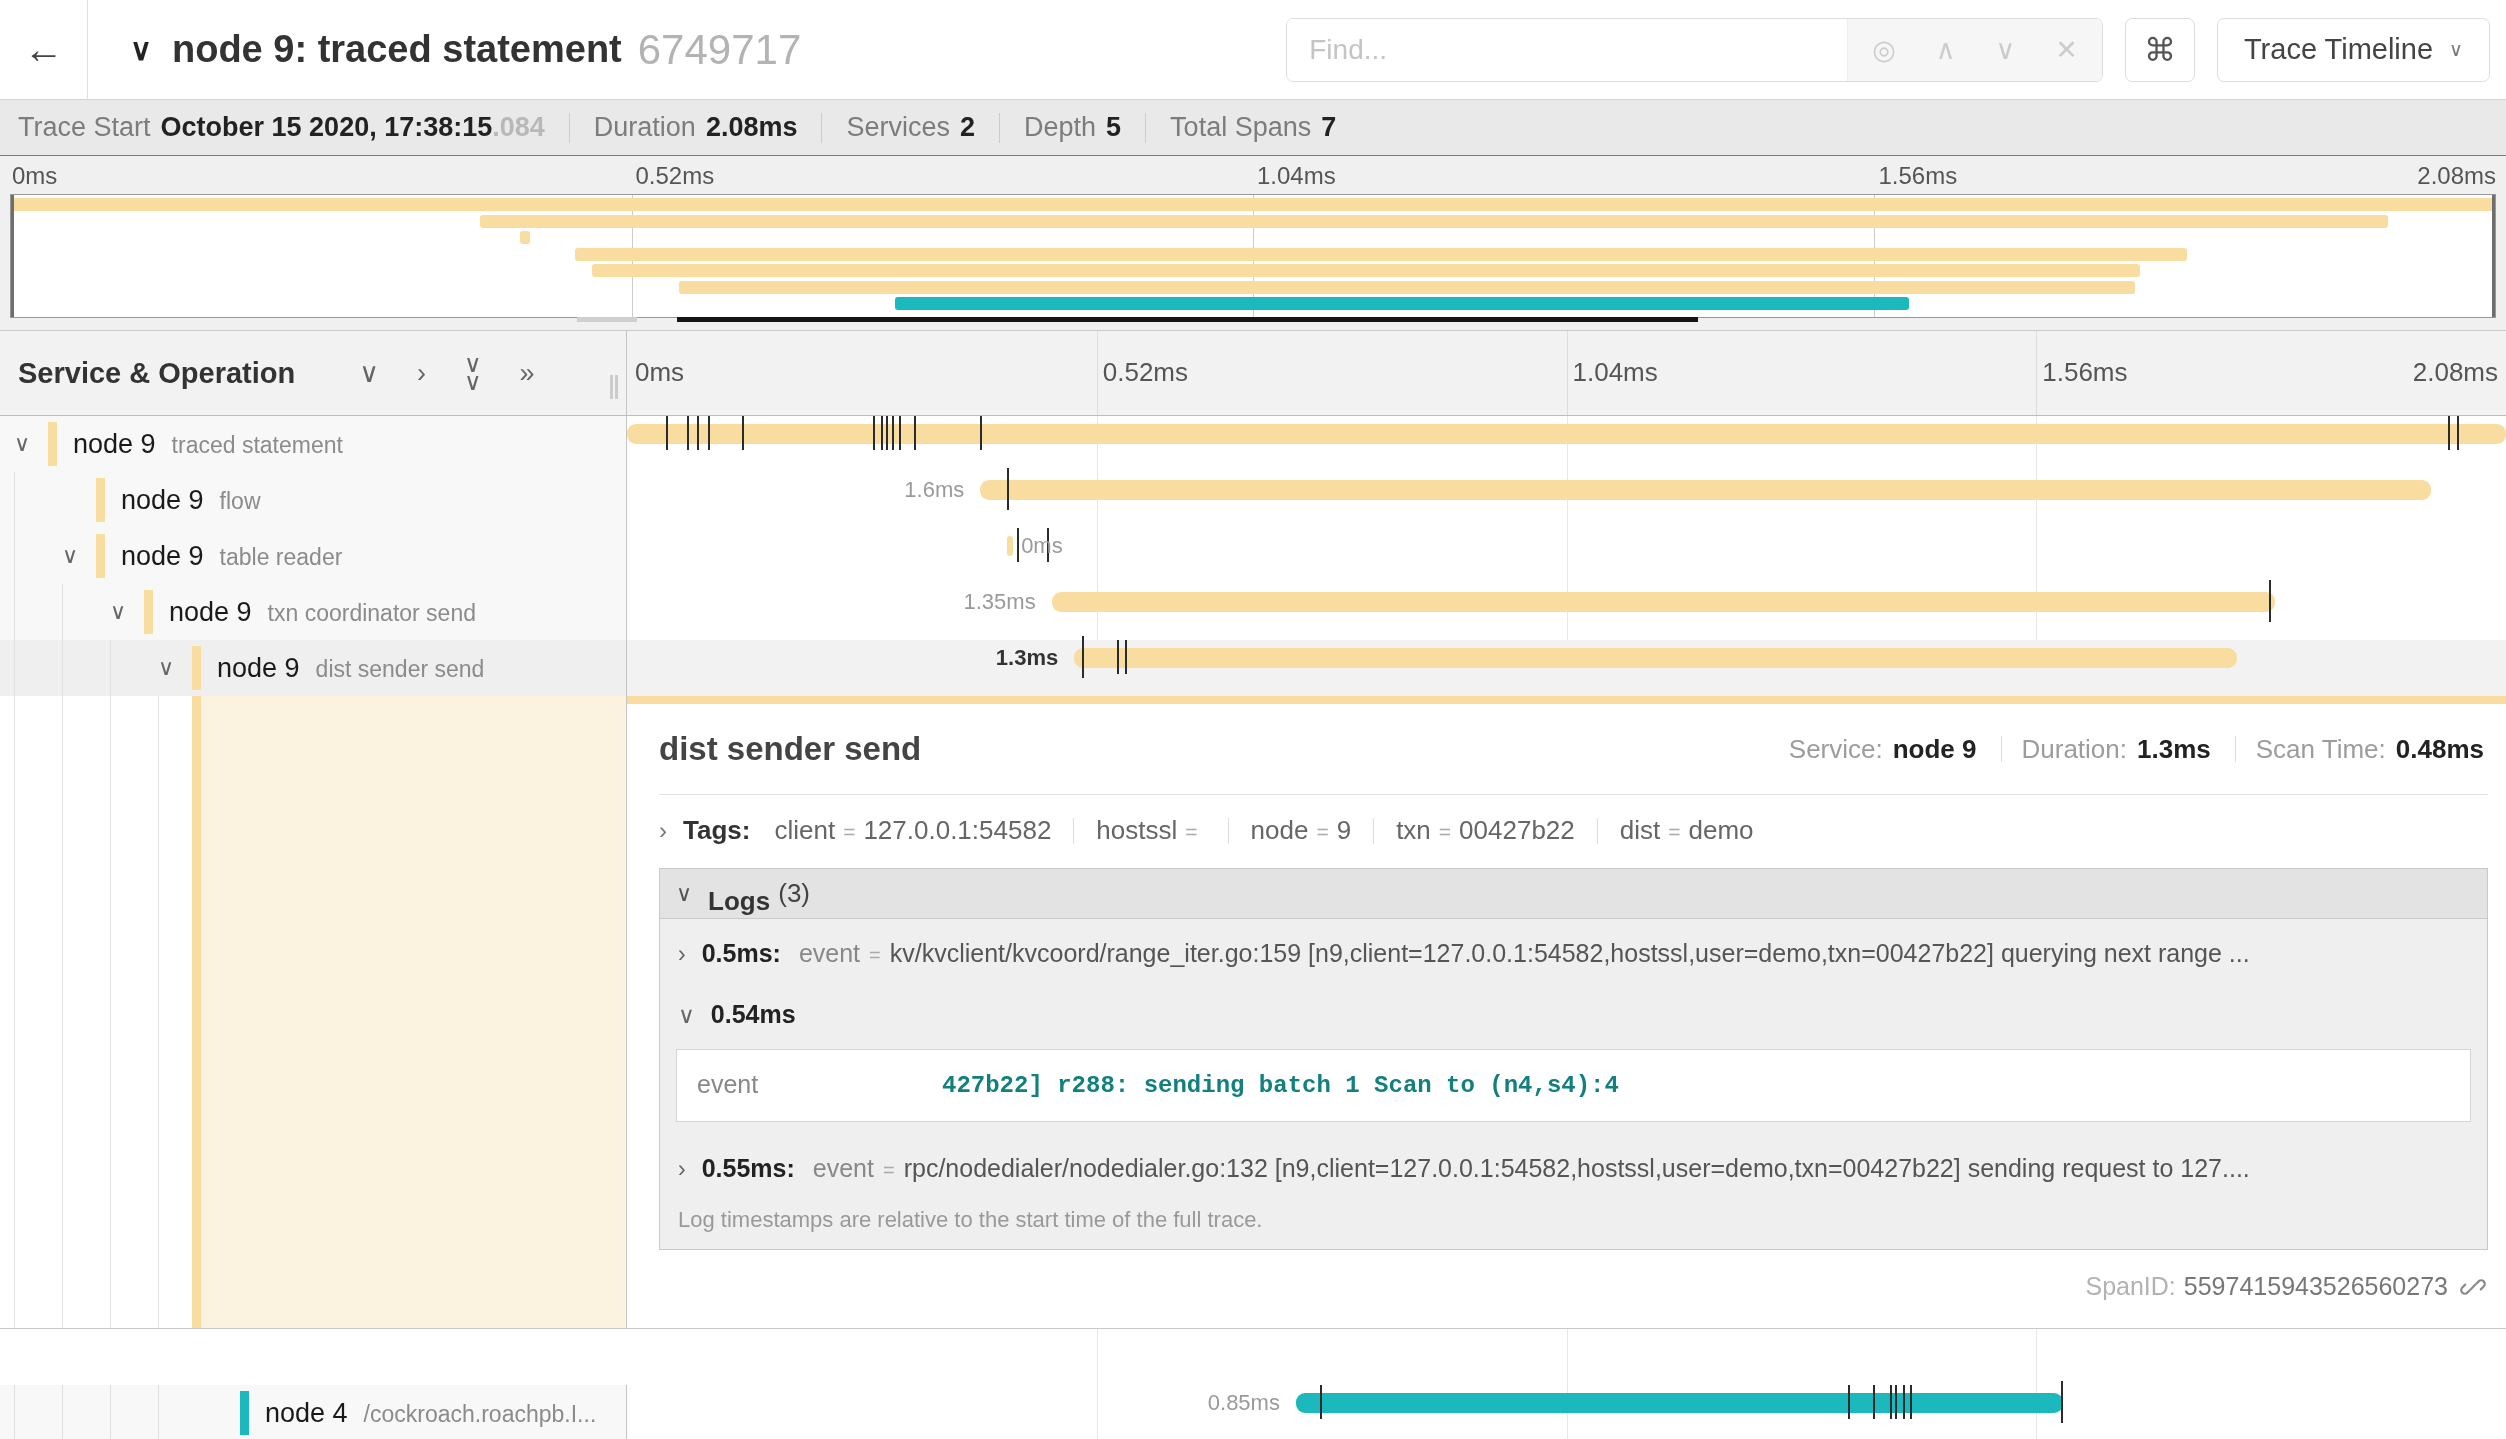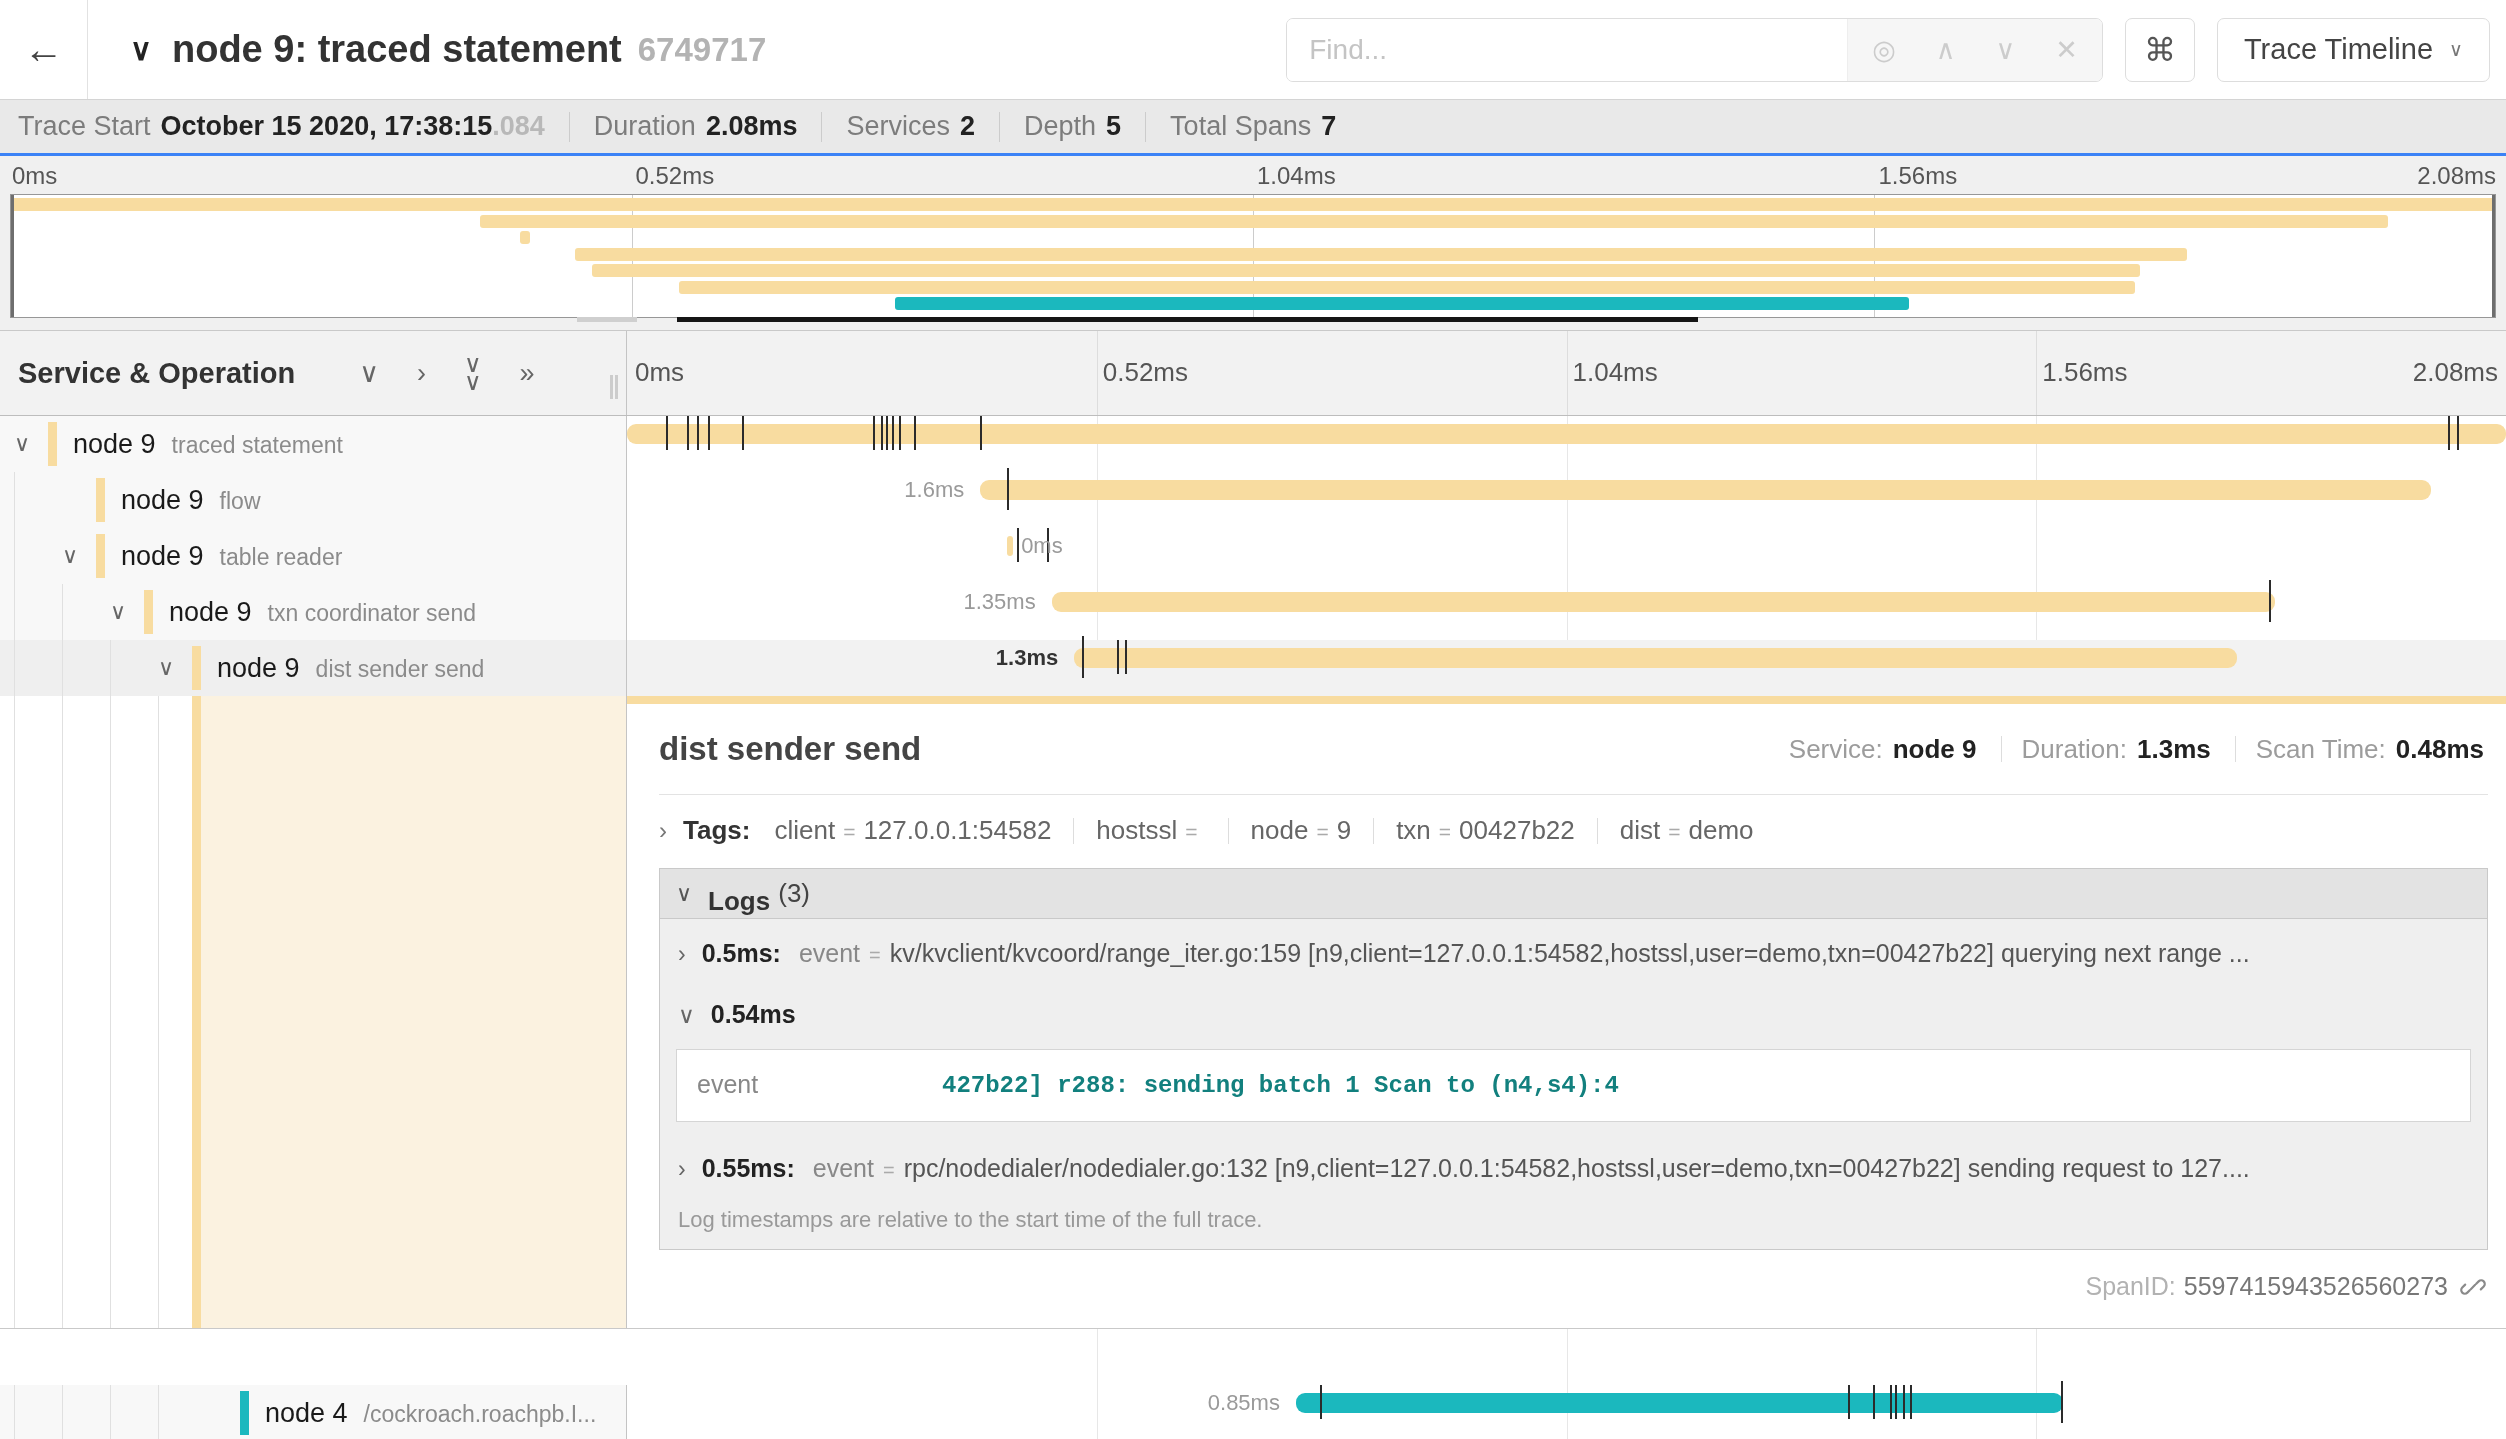--- a/index.html
+++ b/index.html
@@ -7,39 +7,39 @@
     font-family:"Liberation Sans", sans-serif; position:relative; }
 
   
   .hdr { position:absolute; top:0; left:0; width:2506px; height:100px; background:#fff;
     border-bottom:1px solid #d4d4d4; display:flex; align-items:center; }
   .back { width:88px; height:99px; border-right:1px solid #e2e2e2; display:flex;
     align-items:center; justify-content:center; font-size:40px; color:#444; cursor:pointer; flex:none; }
   .hdr-titlewrap { display:flex; align-items:center; margin-left:42px; flex:1; min-width:0; }
   .hdr-chev { font-size:30px; font-weight:bold; color:#222; margin-right:20px; }
   .hdr-title { font-size:38px; font-weight:bold; color:#333; white-space:nowrap; }
-  .trace-id { font-size:33px; font-weight:700; color:#b3b3b3; margin-left:16px; }
+  .trace-id { font-size:42px; font-weight:400; color:#b3b3b3; margin-left:16px; }
   .findwrap { display:flex; align-items:center; margin-right:16px; flex:none; }
   .findbox { display:flex; height:64px; border:1px solid #ddd; border-radius:7px; overflow:hidden; background:#fff; }
   .findinput { width:560px; border:none; outline:none; font-size:28px; padding:0 22px; color:#333;
     font-family:"Liberation Sans",sans-serif; }
   .findinput::placeholder { color:#c4c4c4; }
   .findicons { display:flex; align-items:center; background:#f6f6f6; border-left:1px solid #eee;
     padding:0 24px; gap:40px; color:#ccc; font-size:27px; }
   .findicons span { cursor:pointer; }
   .sqbtn { height:64px; min-width:70px; border:1px solid #ddd; border-radius:7px; display:flex;
     align-items:center; justify-content:center; font-size:32px; color:#555; margin-left:22px;
     background:#fff; cursor:pointer; }
   .ttbtn { height:64px; border:1px solid #ddd; border-radius:7px; display:flex; align-items:center;
     padding:0 26px; font-size:29px; color:#444; margin-left:22px; background:#fff; cursor:pointer; }
   .ttbtn .cv { font-size:19px; color:#777; margin-left:16px; }
 
   
   .summary { position:absolute; top:100px; left:0; width:2506px; height:56px; background:#e9e9e9;
-    border-bottom:3px solid #3b82f6; display:flex; align-items:center; padding-left:18px;
+    border-bottom:1px solid #3b82f6; display:flex; align-items:center; padding-left:18px;
     font-size:27px; color:#7c7c7c; }
   .sum-item { white-space:nowrap; }
   .sum-val { color:#222; font-weight:bold; margin-left:10px; }
   .sum-suffix { color:#b8b8b8; font-weight:bold; }
   .sum-div { width:1px; height:30px; background:#ccc; margin:0 24px; flex:none; }
 
   
   .mini-sec { position:absolute; top:156px; left:0; width:2506px; height:174px; background:#f0f0f0; }
   .mini-ticks { position:absolute; top:6px; left:10px; right:10px; height:28px; font-size:24px; color:#555; }
   .mini-tick { position:absolute; top:0; white-space:nowrap; }

